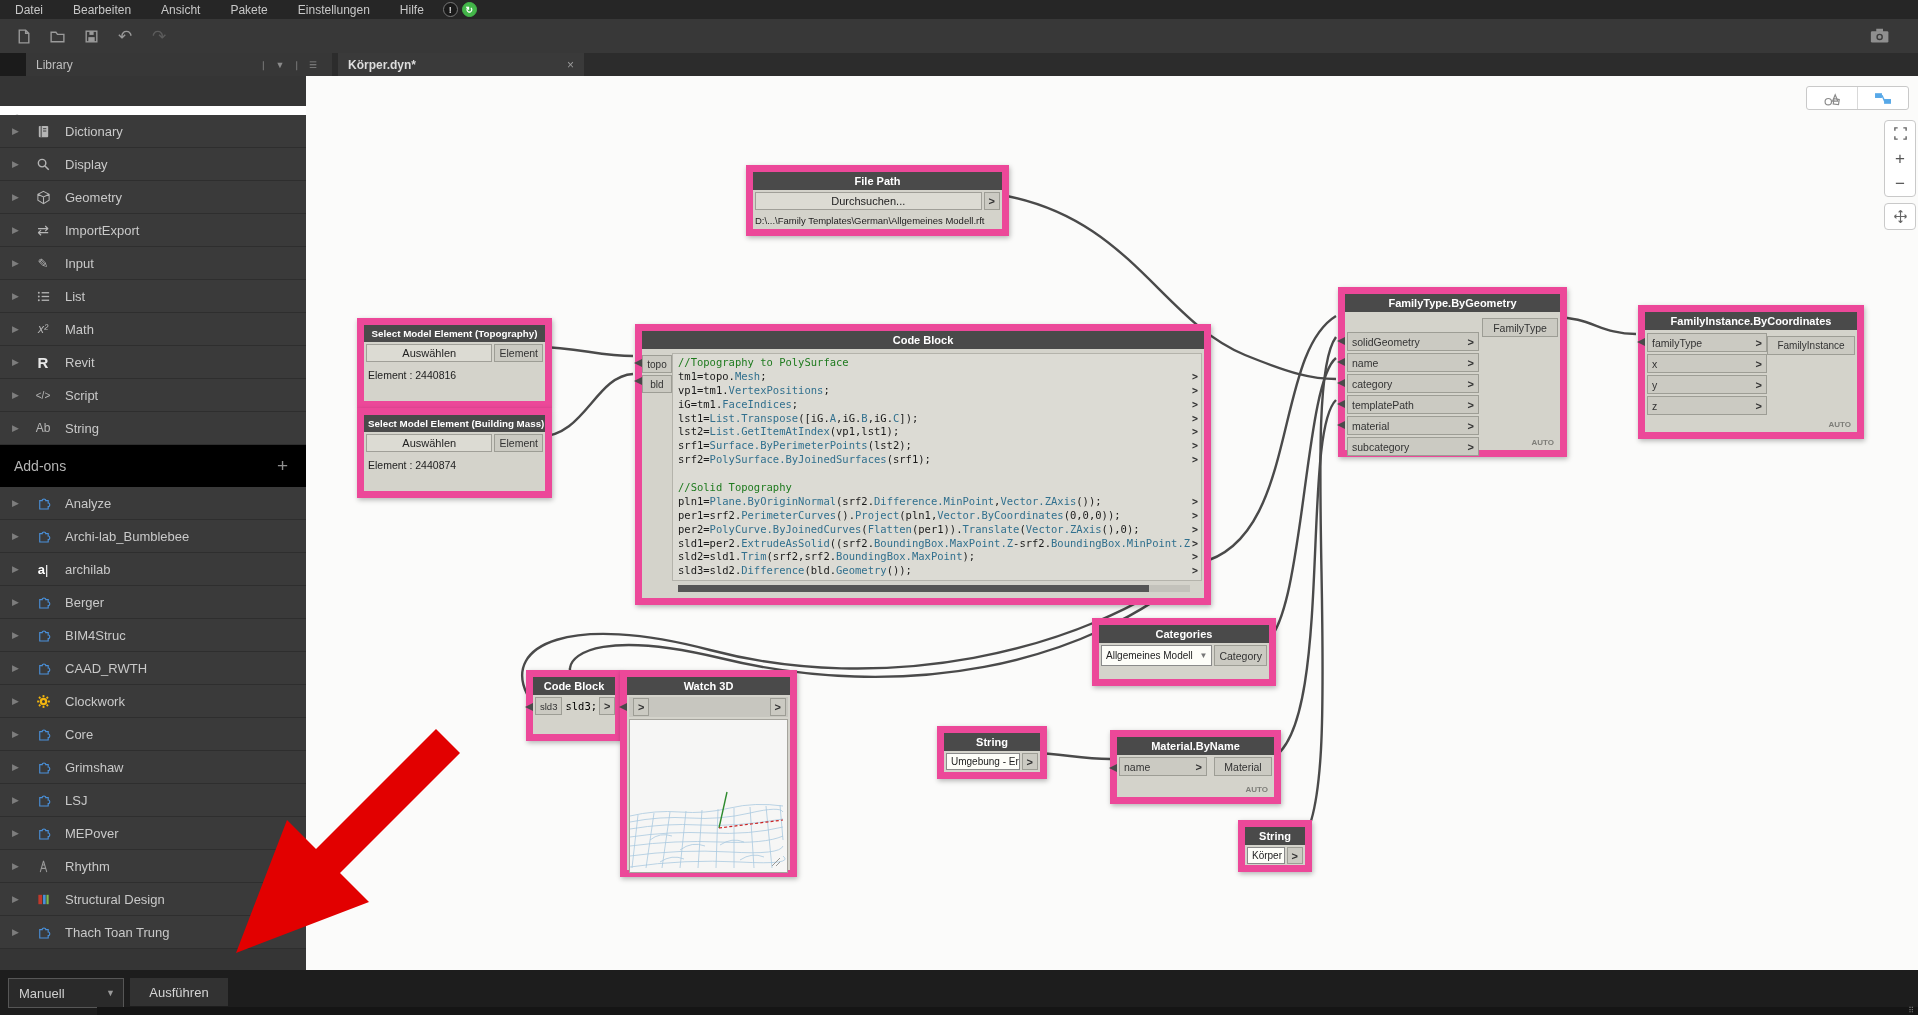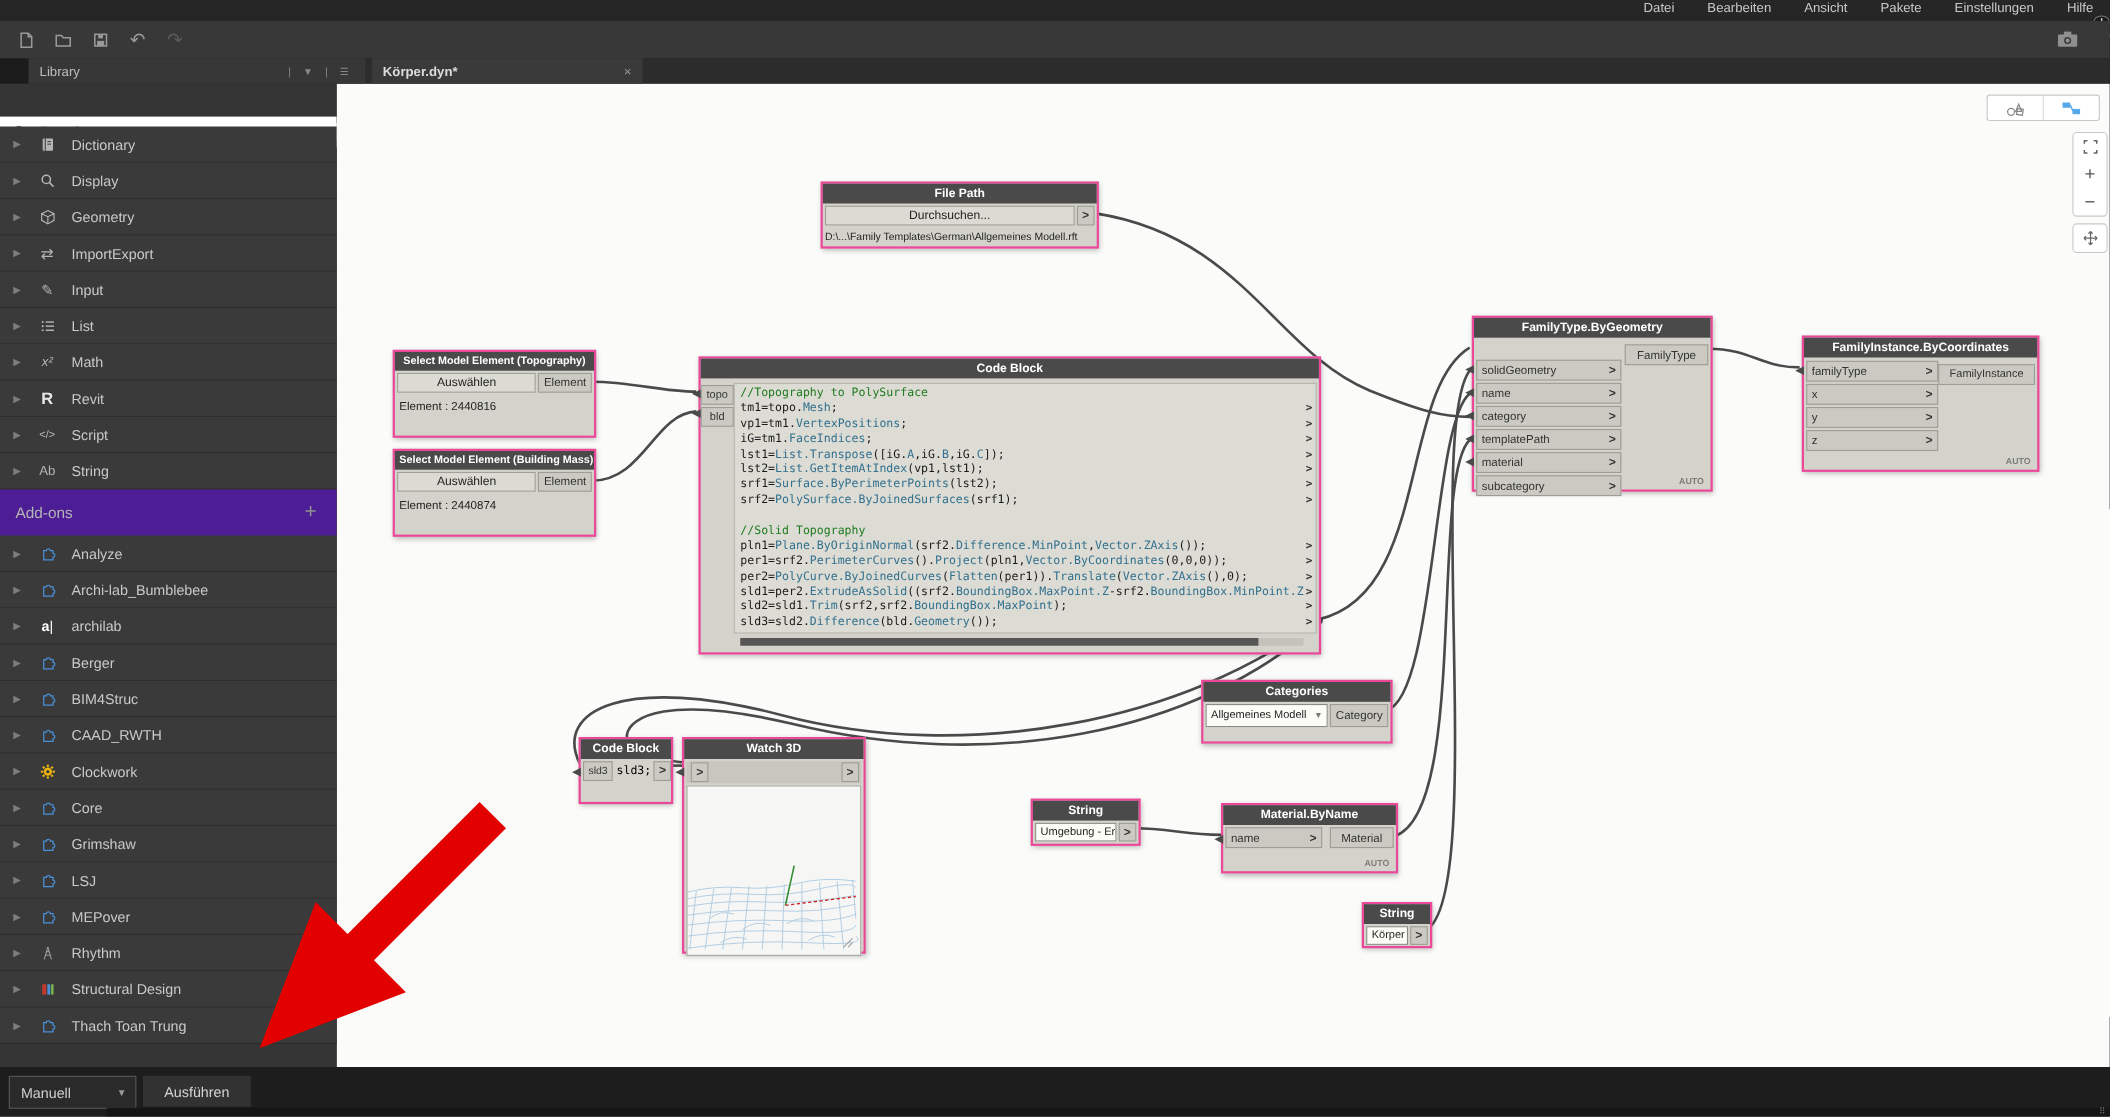--- a/index.html
+++ b/index.html
@@ -2,21 +2,21 @@
 <html><head>
 <meta charset="utf-8">
 <style>
   html,body{margin:0;padding:0;background:#1b1b1b;}
   body{width:1918px;height:1015px;overflow:hidden;position:relative;
        font-family:"Liberation Sans",sans-serif;-webkit-font-smoothing:antialiased;}
   #app{position:absolute;inset:0;}
 
   
   .menubar{position:absolute;left:0;top:0;width:100%;height:19px;background:#262626;
-           display:flex;align-items:flex-end;z-index:3;flex-direction:column;}
+           display:flex;align-items:center;z-index:3;}
   .menu-item{color:#c8c8c8;font-size:12px;padding:0 15px;cursor:default;}
   .circ{width:13px;height:13px;border-radius:50%;display:inline-flex;align-items:center;
         justify-content:center;font-size:9px;font-weight:bold;margin-left:4px;}
   .circ.dark{background:#1a1a1a;border:1px solid #777;color:#ddd;}
   .circ.green{background:#43b649;color:#fff;border:1px solid #43b649;}
   .toolbar{position:absolute;left:0;top:19px;width:100%;height:34px;background:#383838;
            display:flex;align-items:center;z-index:3;}
   .tbtn{width:22px;height:22px;margin-left:12px;display:flex;align-items:center;justify-content:center;}
   .tbtn svg{display:block}
   .tb-undo,.tb-redo{font-size:17px;color:#9a9a9a;line-height:1;}
@@ -41,29 +41,29 @@
   .search input{border:none;outline:none;flex:1;margin-left:8px;font-size:12.5px;color:#333;
                 font-family:"Liberation Sans",sans-serif;}
   .search input::placeholder{color:#9a9a9a;}
   .librows{position:absolute;left:0;top:39px;width:306px;}
   .librow{height:32px;background:#3a3a3a;border-bottom:1px solid #2e2e2e;display:flex;
           align-items:center;cursor:default;}
   .librow .arr{width:14px;margin-left:12px;color:#7d7d7d;font-size:9px;}
   .librow .ic{width:22px;margin-left:6px;display:flex;align-items:center;justify-content:center;
               color:#b5b5b5;font-size:13px;}
   .librow .lbl{color:#c9c9c9;font-size:13px;margin-left:11px;white-space:nowrap;}
-  .addonshead{height:42px;background:#4c1d95;display:flex;align-items:center;gap:12px;}
+  .addonshead{height:42px;background:#000000;display:flex;align-items:center;gap:12px;}
   .addonshead .alabel{color:#b5b5b5;font-size:14px;margin-left:14px;flex:1;}
   .addonshead .plus{color:#8f8f8f;font-size:19px;margin-right:18px;}
 
   
   .canvas-bg{position:absolute;left:306px;top:76px;width:1612px;height:894px;background:#fbfbfa;z-index:0;}
   #wires{position:absolute;left:0;top:0;width:1918px;height:1015px;z-index:1;pointer-events:none;}
 
-  .node{position:absolute;background:#d4d3cb;border:2px solid #ec4899;
+  .node{position:absolute;background:#d4d3cb;border:7px solid #ec4899;
         box-shadow:1px 2px 5px rgba(0,0,0,.28);z-index:2;}
   .nhead{background:#4a4a4a;color:#fff;font-size:11px;font-weight:bold;text-align:center;
          padding:3px 4px;white-space:nowrap;overflow:hidden;}
   .nhead.small{font-size:9.8px;}
   .nrow{display:flex;align-items:stretch;margin:2px;}
   .btn{background:#dcdbd3;border:1px solid #a09f98;font-size:11px;color:#222;text-align:center;
        padding:2px 4px;white-space:nowrap;}
   .grow{flex:1;}
   .port-box{background:#cbcac2;border:1px solid #9d9d95;font-size:10.5px;color:#333;
             display:flex;align-items:center;justify-content:center;padding:0 4px;margin-left:2px;}

